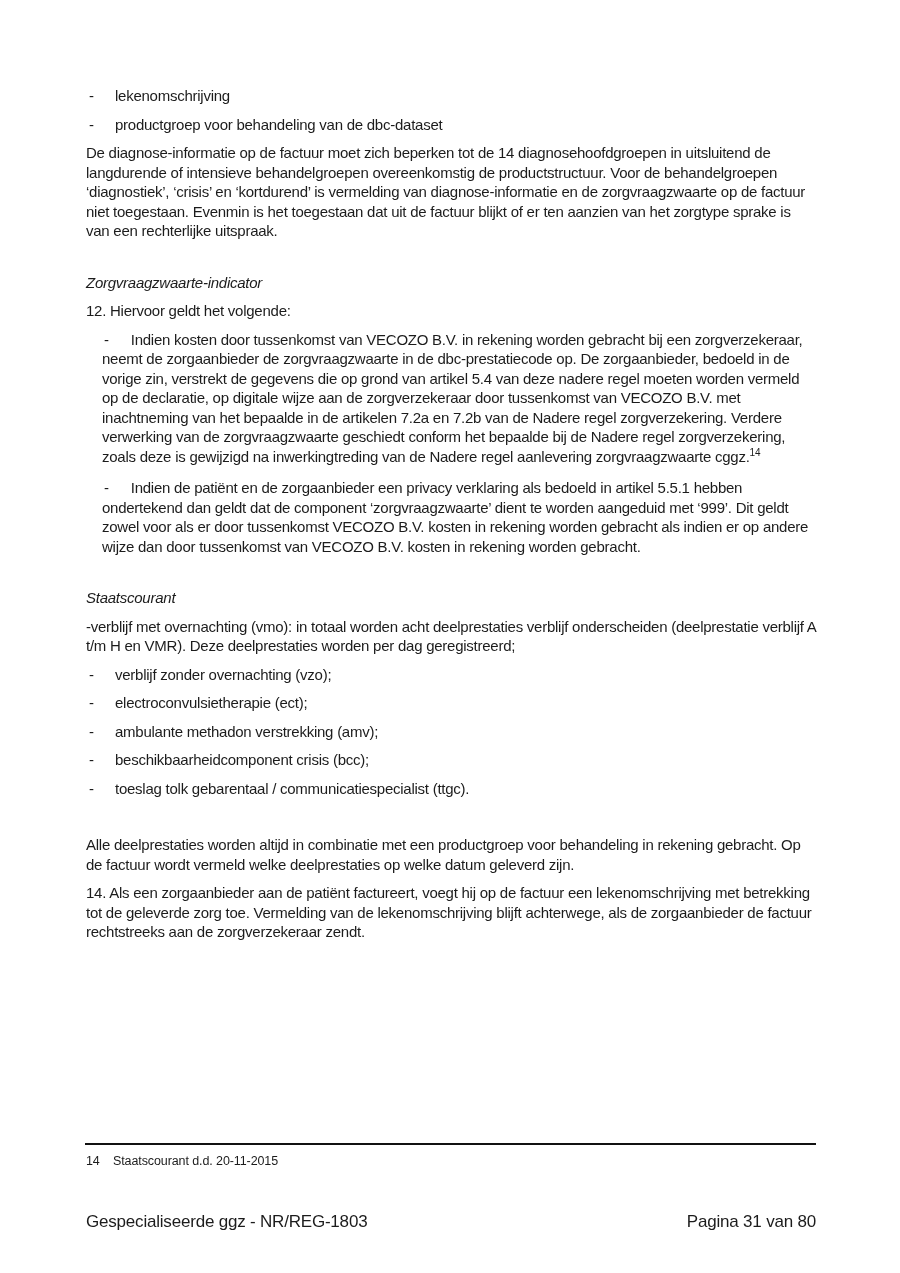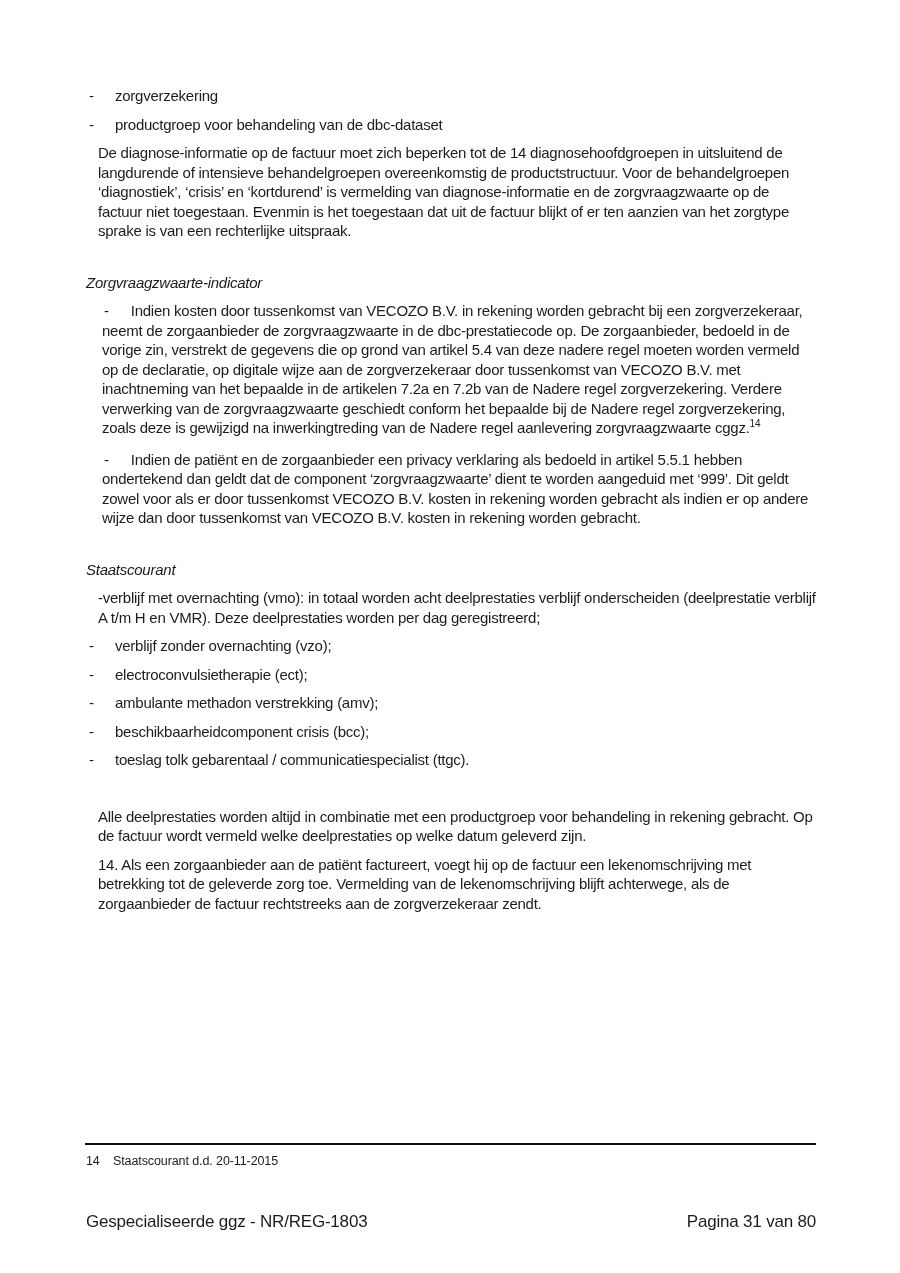--- a/index.html
+++ b/index.html
@@ -16,21 +16,21 @@
     overflow: hidden;
   }
   .content {
     position: absolute;
     left: 86px; top: 86px;
     width: 730px;
     font-size: 15px;
     line-height: 19.5px;
     letter-spacing: -0.25px;
   }
-  p { margin: 0 0 9px 12px; }
+  p { margin: 0 0 9px 0; }
   .bullet-row {
     display: flex;
     margin: 0 0 9px 0;
   }
   .bullet-row .dash {
     flex: 0 0 29px;
     padding-left: 3px;
   }
   .bullet-row .bullet-text { flex: 1; }
   .hang-item { margin: 0 0 12px 16px; }
@@ -75,30 +75,31 @@
   }
 </style>
 </head>
 <body>
 
 <div class="page">
   <div class="content">
 
     <div class="bullet-row">
       <span class="dash">-</span>
-      <span class="bullet-text">zorgverzekering</span>
+      <span class="bullet-text">lekenomschrijving</span>
     </div>
     <div class="bullet-row">
       <span class="dash">-</span>
       <span class="bullet-text">productgroep voor behandeling van de dbc-dataset</span>
     </div>
 
     <p>De diagnose-informatie op de factuur moet zich beperken tot de 14 diagnosehoofdgroepen in uitsluitend de langdurende of intensieve behandelgroepen overeenkomstig de productstructuur. Voor de behandelgroepen ‘diagnostiek’, ‘crisis’ en ‘kortdurend’ is vermelding van diagnose-informatie en de zorgvraagzwaarte op de factuur niet toegestaan. Evenmin is het toegestaan dat uit de factuur blijkt of er ten aanzien van het zorgtype sprake is van een rechterlijke uitspraak.</p>
 
     <p class="section-heading">Zorgvraagzwaarte-indicator</p>
+    <p>12.  Hiervoor geldt het volgende:</p>
 
     <p class="hang-item"><span class="item-dash">-</span><span class="item-gap"></span><span>Indien kosten door tussenkomst van VECOZO B.V. in rekening worden gebracht bij een zorgverzekeraar, neemt de zorgaanbieder de zorgvraagzwaarte in de dbc-prestatiecode op. De zorgaanbieder, bedoeld in de vorige zin, verstrekt de gegevens die op grond van artikel 5.4 van deze nadere regel moeten worden vermeld op de declaratie, op digitale wijze aan de zorgverzekeraar door tussenkomst van VECOZO B.V. met inachtneming van het bepaalde in de artikelen 7.2a en 7.2b van de Nadere regel zorgverzekering. Verdere verwerking van de zorgvraagzwaarte geschiedt conform het bepaalde bij de Nadere regel zorgverzekering, zoals deze is gewijzigd na inwerkingtreding van de Nadere regel aanlevering zorgvraagzwaarte cggz.</span><sup class="fn-ref">14</sup></p>
 
 
     <p class="hang-item"><span class="item-dash">-</span><span class="item-gap"></span><span>Indien de patiënt en de zorgaanbieder een privacy verklaring als bedoeld in artikel 5.5.1 hebben ondertekend dan geldt dat de component ‘zorgvraagzwaarte’ dient te worden aangeduid met ‘999’. Dit geldt zowel voor als er door tussenkomst VECOZO B.V. kosten in rekening worden gebracht als indien er op andere wijze dan door tussenkomst van VECOZO B.V. kosten in rekening worden gebracht.</span></p>
 
     <p class="section-heading">Staatscourant</p>
     <p>-verblijf met overnachting (vmo): in totaal worden acht deelprestaties verblijf onderscheiden (deelprestatie verblijf A t/m H en VMR). Deze deelprestaties worden per dag geregistreerd;</p>
 
     <div class="bullet-row">

